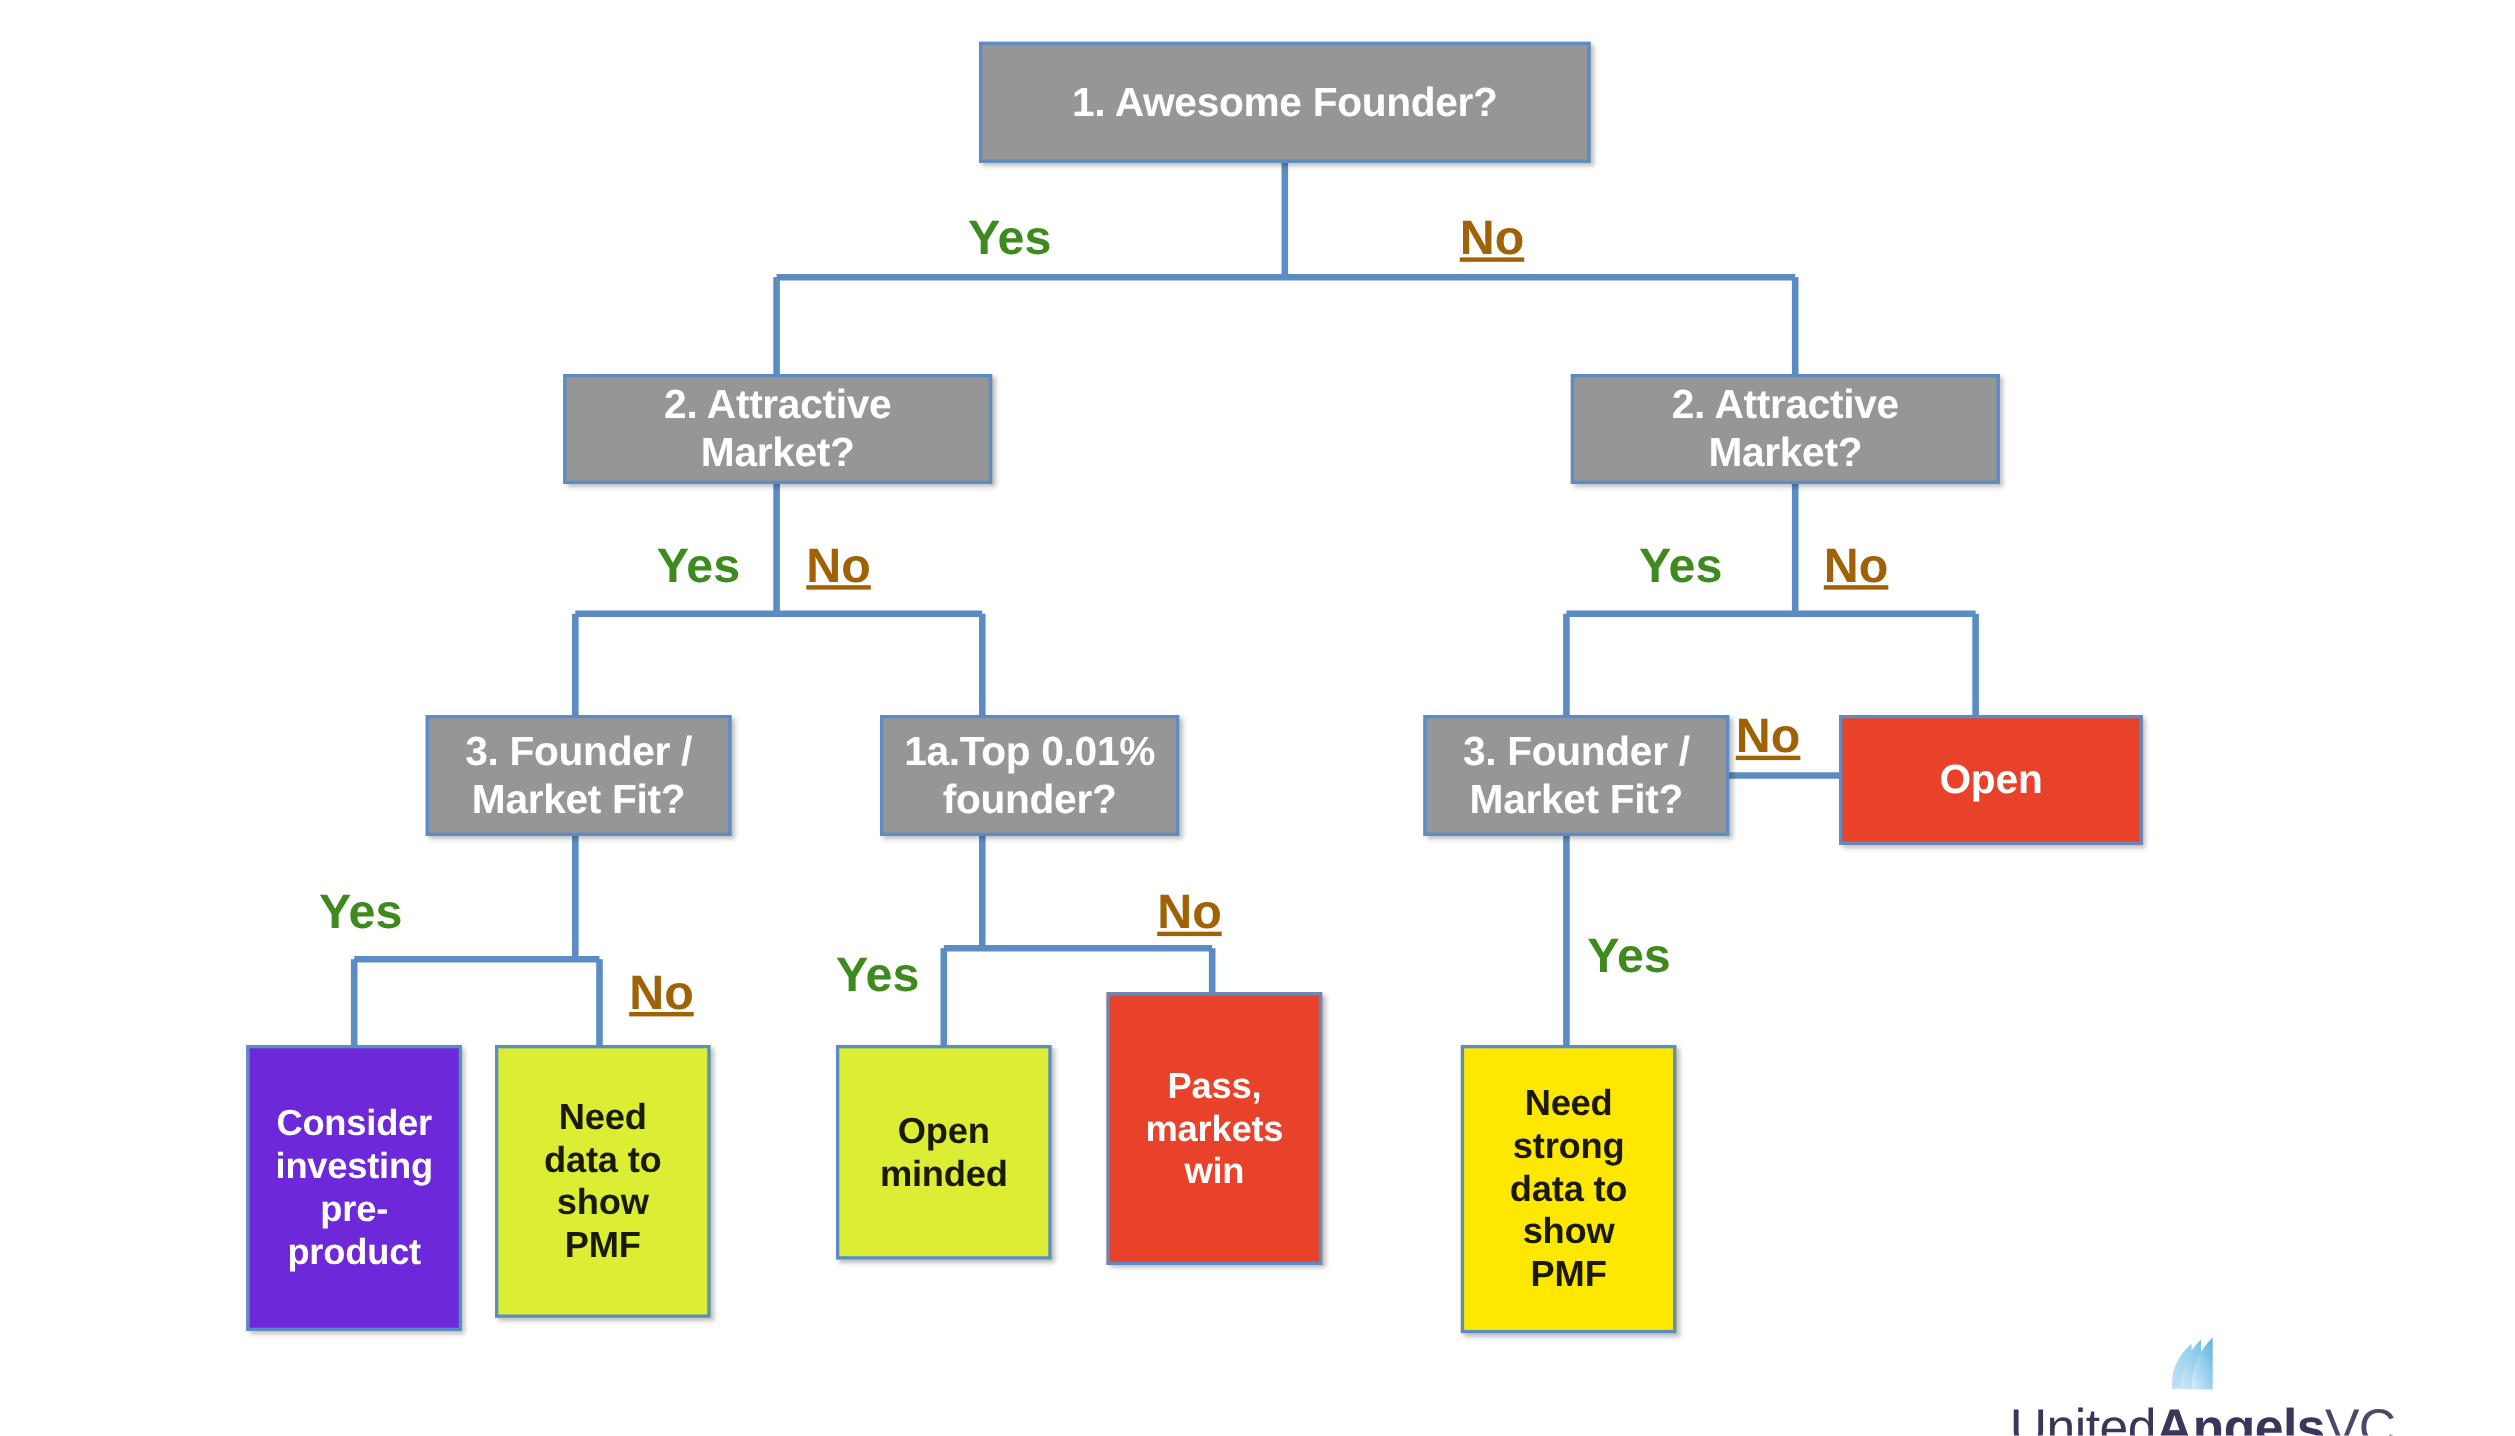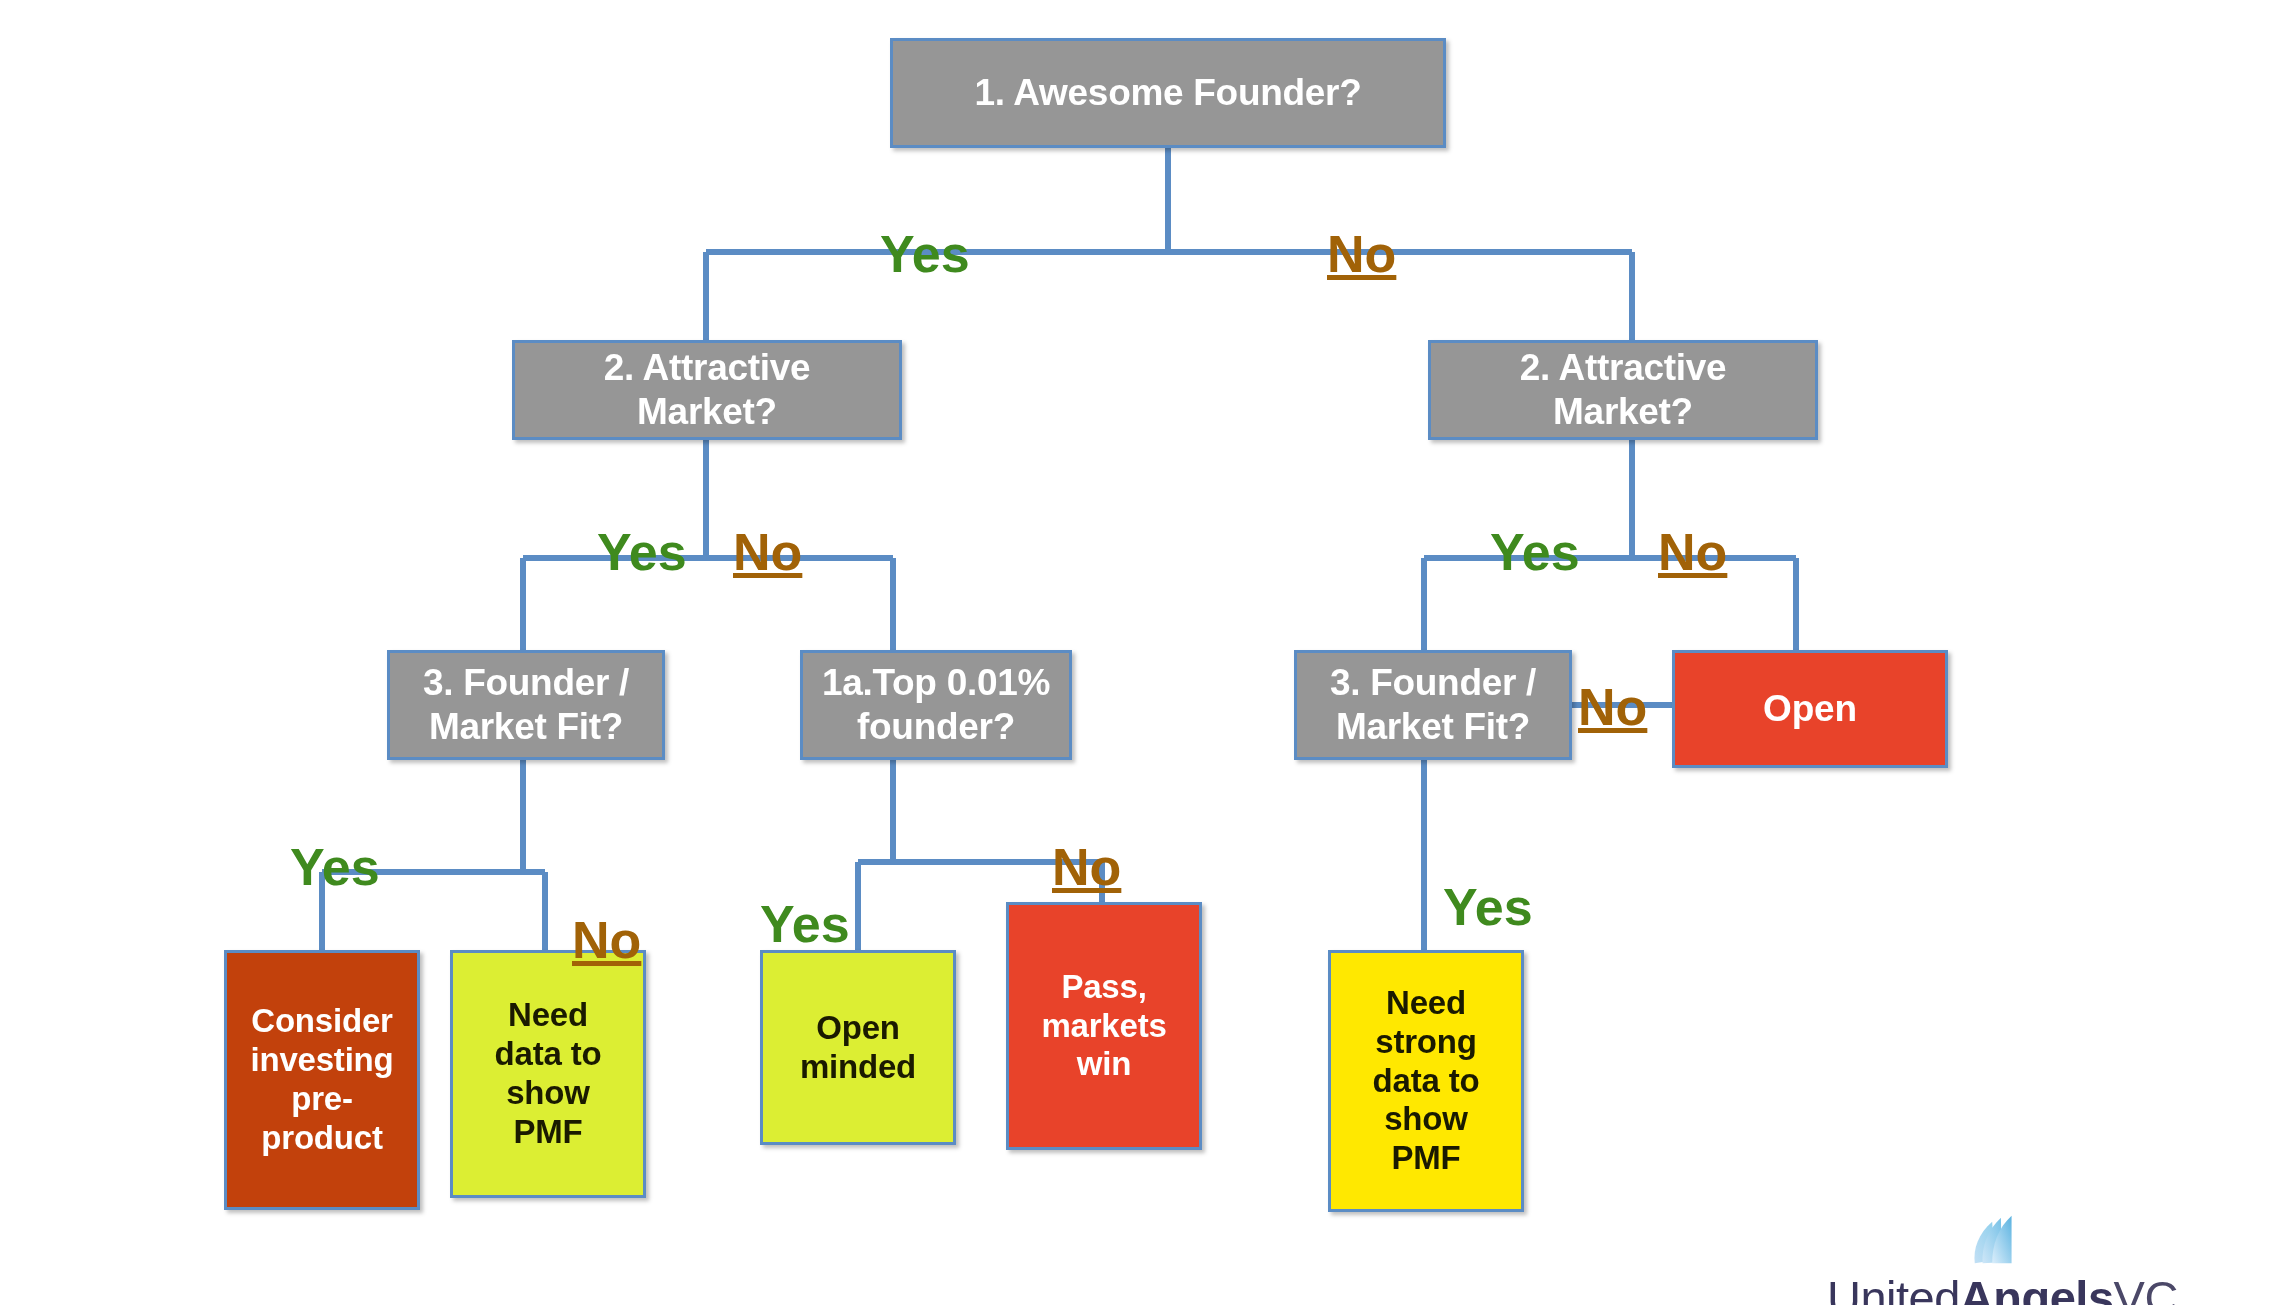--- a/index.html
+++ b/index.html
@@ -45,32 +45,31 @@
     color: #ffffff;
     font-weight: bold;
     font-size: 37px;
     letter-spacing: -0.3px;
   }
   .node.outcome {
     font-weight: bold;
     font-size: 33px;
     letter-spacing: -0.2px;
   }
-  .fill-green  { background: #c2410c; color: #ffffff; }
+  .fill-green  { background: #6d28d9; color: #ffffff; }
   .fill-ygreen { background: #dcee33; color: #1a1a00; }
   .fill-yellow { background: #ffe800; color: #1a1a00; }
   .fill-red    { background: #e8432a; color: #ffffff; }
 
   .edge-label {
     position: absolute;
-    font-size: 52px;
+    font-size: 44px;
     font-weight: bold;
     z-index: 4;
     white-space: nowrap;
-    margin-top: 32px;
   }
   .lbl-yes { color: #3f8a1e; }
   .lbl-no  { color: #a16207; text-decoration: underline; }
 
   
   #logo {
     position: absolute;
     display: flex;
     align-items: center;
     z-index: 5;

